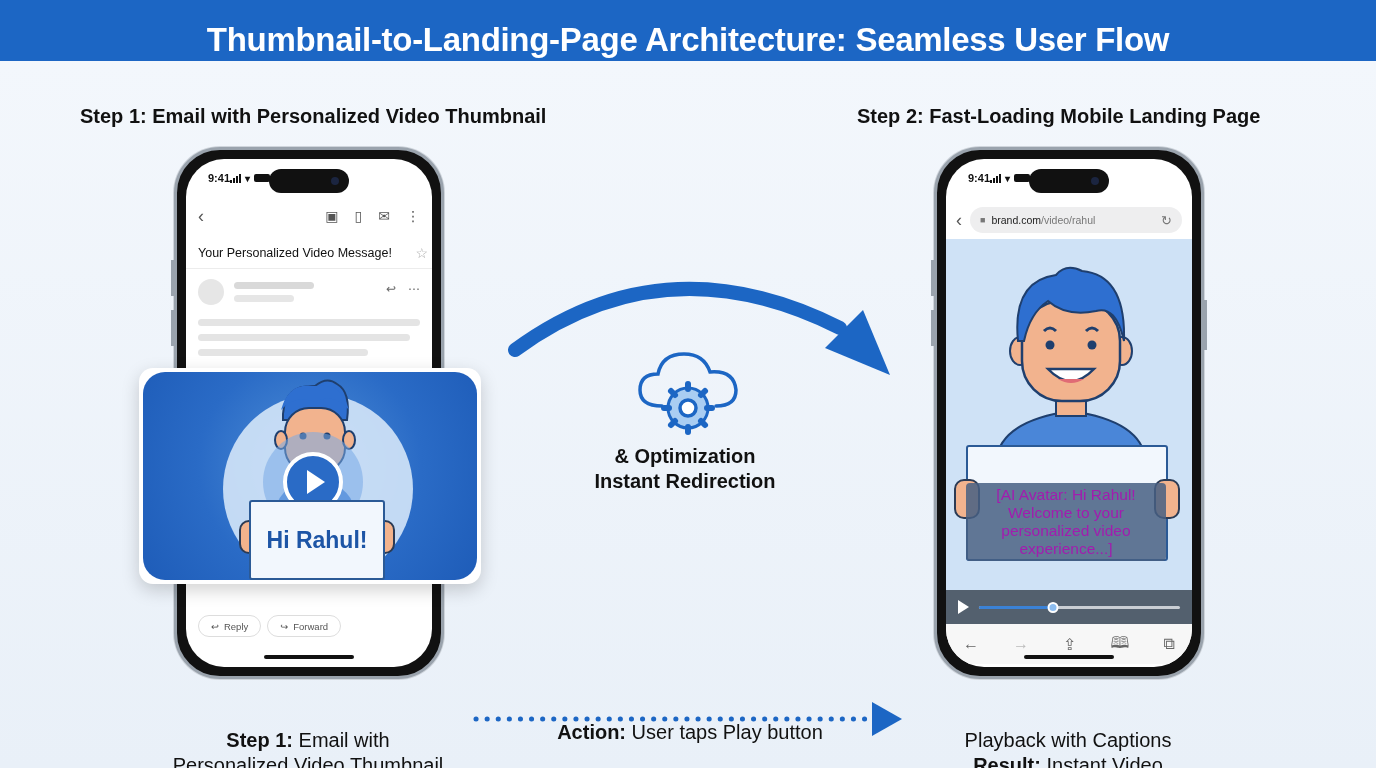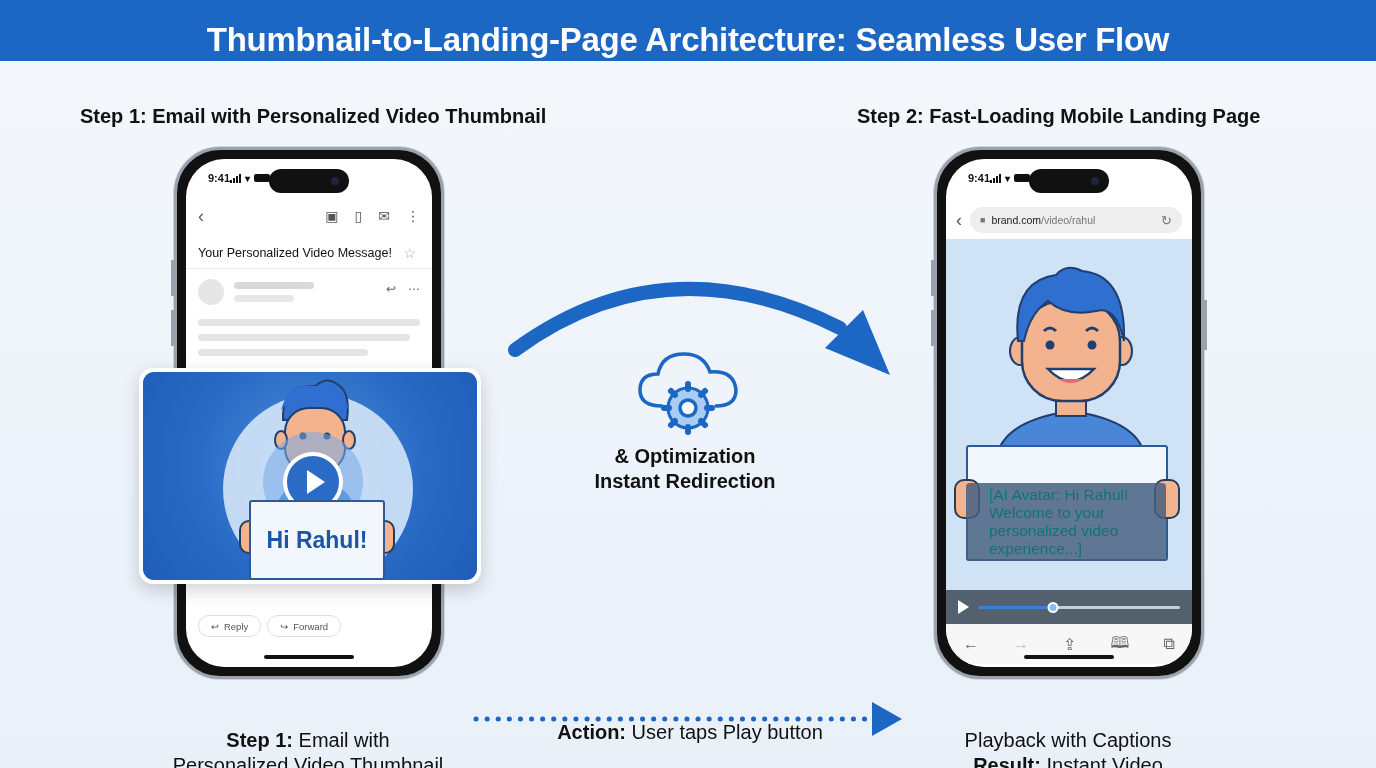--- a/index.html
+++ b/index.html
@@ -17,46 +17,46 @@
   .sig { display: flex; gap: 4px; align-items: center; }
   .bars { display: flex; align-items: flex-end; gap: 1px; height: 9px; }
   .bars span { width: 2px; background: #111; }
   .battery { width: 16px; height: 8px; background: #111; border-radius: 2px; }
   .home-ind { position: absolute; bottom: 8px; left: 50%; transform: translateX(-50%); width: 90px; height: 4px; border-radius: 2px; background: #111; }
   .side-btn { position: absolute; width: 3px; background: #9aa3ad; }
 
   .mail-toolbar { position: absolute; top: 48px; left: 12px; right: 12px; display: flex; justify-content: space-between; align-items: center; color: #444; }
   .mail-toolbar .right { display: flex; gap: 16px; align-items: center; }
   .ico { font-size: 14px; color: #555; line-height: 1; }
-  .subject { position: absolute; top: 86px; left: 12px; right: 16px; display: flex; justify-content: space-between; align-items: center; font-size: 12.5px; color: #111; }
+  .subject { position: absolute; top: 86px; left: 12px; right: 4px; display: flex; justify-content: space-between; align-items: center; font-size: 12.5px; color: #111; }
   .subject .star { color: #aaa; font-size: 14px; }
   .divider { position: absolute; top: 109px; left: 0; right: 0; height: 1px; background: #ececec; }
   .sender { position: absolute; top: 120px; left: 12px; right: 12px; height: 30px; }
   .avatar-ph { position: absolute; left: 0; top: 0; width: 26px; height: 26px; border-radius: 50%; background: #e6e6e6; }
   .ph-line { position: absolute; height: 7px; border-radius: 4px; background: #d9d9d9; }
   .sender-actions { position: absolute; right: 0; top: 3px; display: flex; gap: 12px; font-size: 12px; color: #666; }
 
   .thumb-card { position: absolute; left: 139px; top: 368px; width: 342px; height: 216px; border-radius: 14px; background: #fff; padding: 4px; box-shadow: 0 6px 18px rgba(0,0,0,0.18); z-index: 20; }
-  .thumb-inner { position: relative; width: 100%; height: 100%; border-radius: 11px; overflow: hidden; background: radial-gradient(circle at 50% 45%, #4f8fd8 0%, #2a6bc6 55%, #1e5cb8 100%); }
+  .thumb-inner { position: relative; width: 100%; height: 100%; border-radius: 22px; overflow: hidden; background: radial-gradient(circle at 50% 45%, #4f8fd8 0%, #2a6bc6 55%, #1e5cb8 100%); }
   .halo { position: absolute; left: 80px; top: 22px; width: 190px; height: 190px; border-radius: 50%; background: #d4e6f8; opacity: 0.9; }
   .play-ring { position: absolute; left: 120px; top: 60px; width: 100px; height: 100px; border-radius: 50%; background: rgba(120,170,230,0.55); }
   .play-btn { position: absolute; left: 140px; top: 80px; width: 60px; height: 60px; border-radius: 50%; background: #2a6bc6; border: 4px solid #fff; display: flex; align-items: center; justify-content: center; }
   .play-btn::after { content: ""; margin-left: 5px; border-left: 18px solid #fff; border-top: 12px solid transparent; border-bottom: 12px solid transparent; }
   .sign { position: absolute; left: 106px; top: 128px; width: 136px; height: 80px; background: #f2f7fd; border: 2px solid #2b5a96; border-radius: 3px; display: flex; align-items: center; justify-content: center; font-size: 23px; font-weight: bold; color: #1d55a6; }
   .hand { position: absolute; width: 22px; height: 34px; border-radius: 10px; background: #f3b38c; border: 2px solid #2b3b55; }
 
   .reply-row { position: absolute; bottom: 30px; left: 12px; display: flex; gap: 6px; }
   .pill { height: 22px; padding: 0 12px; border-radius: 11px; border: 1px solid #ddd; font-size: 9.5px; color: #555; display: flex; align-items: center; gap: 5px; background: #fff; }
 
   .urlbar { position: absolute; top: 48px; left: 10px; right: 10px; height: 26px; display: flex; align-items: center; gap: 8px; }
   .url-box { flex: 1; height: 26px; border-radius: 13px; background: #eeeeef; display: flex; align-items: center; padding: 0 10px; font-size: 10.5px; color: #222; gap: 6px; }
   .url-box .path { color: #777; }
   .url-box .reload { margin-left: auto; color: #777; font-size: 13px; }
   .video-area { position: absolute; top: 80px; left: 0; right: 0; height: 385px; background: #cfe2f6; overflow: hidden; }
-  .caption-box { position: absolute; left: 20px; top: 244px; width: 200px; height: 78px; border-radius: 4px; background: rgba(70,95,130,0.85); color: #0f766e; font-size: 15.5px; line-height: 18px; text-align: left; display: flex; align-items: center; justify-content: center; padding: 2px 23px; }
+  .caption-box { position: absolute; left: 20px; top: 244px; width: 200px; height: 78px; border-radius: 4px; background: rgba(70,95,130,0.85); color: #a21caf; font-size: 15.5px; line-height: 18px; text-align: center; display: flex; align-items: center; justify-content: center; padding: 2px 23px; }
   .sign2 { position: absolute; left: 20px; top: 206px; width: 202px; height: 116px; background: #f2f7fd; border: 2px solid #2b5a96; border-radius: 3px; }
   .player-bar { position: absolute; left: 0; right: 0; bottom: 0; height: 34px; background: #53606e; display: flex; align-items: center; padding: 0 12px; gap: 10px; }
   .player-play { border-left: 11px solid #fff; border-top: 7px solid transparent; border-bottom: 7px solid transparent; }
   .track { flex: 1; height: 3px; background: #c9ced4; position: relative; border-radius: 2px; }
   .track .fill { position: absolute; left: 0; top: 0; height: 3px; width: 37%; background: #3b82d6; border-radius: 2px; }
   .track .knob { position: absolute; left: 37%; top: -4px; width: 11px; height: 11px; border-radius: 50%; background: #8dbdf0; border: 2px solid #fff; transform: translateX(-50%); }
   .safari-bar { position: absolute; top: 465px; left: 0; right: 0; height: 40px; display: flex; justify-content: space-around; align-items: center; font-size: 16px; color: #666; background: #f7f7f7; }
 
   .center-label { position: absolute; left: 560px; top: 444px; width: 250px; text-align: center; font-size: 20px; font-weight: bold; line-height: 25px; color: #111; }
   .caption { position: absolute; text-align: center; font-size: 20px; line-height: 25px; color: #111; margin-top: 32px; }

